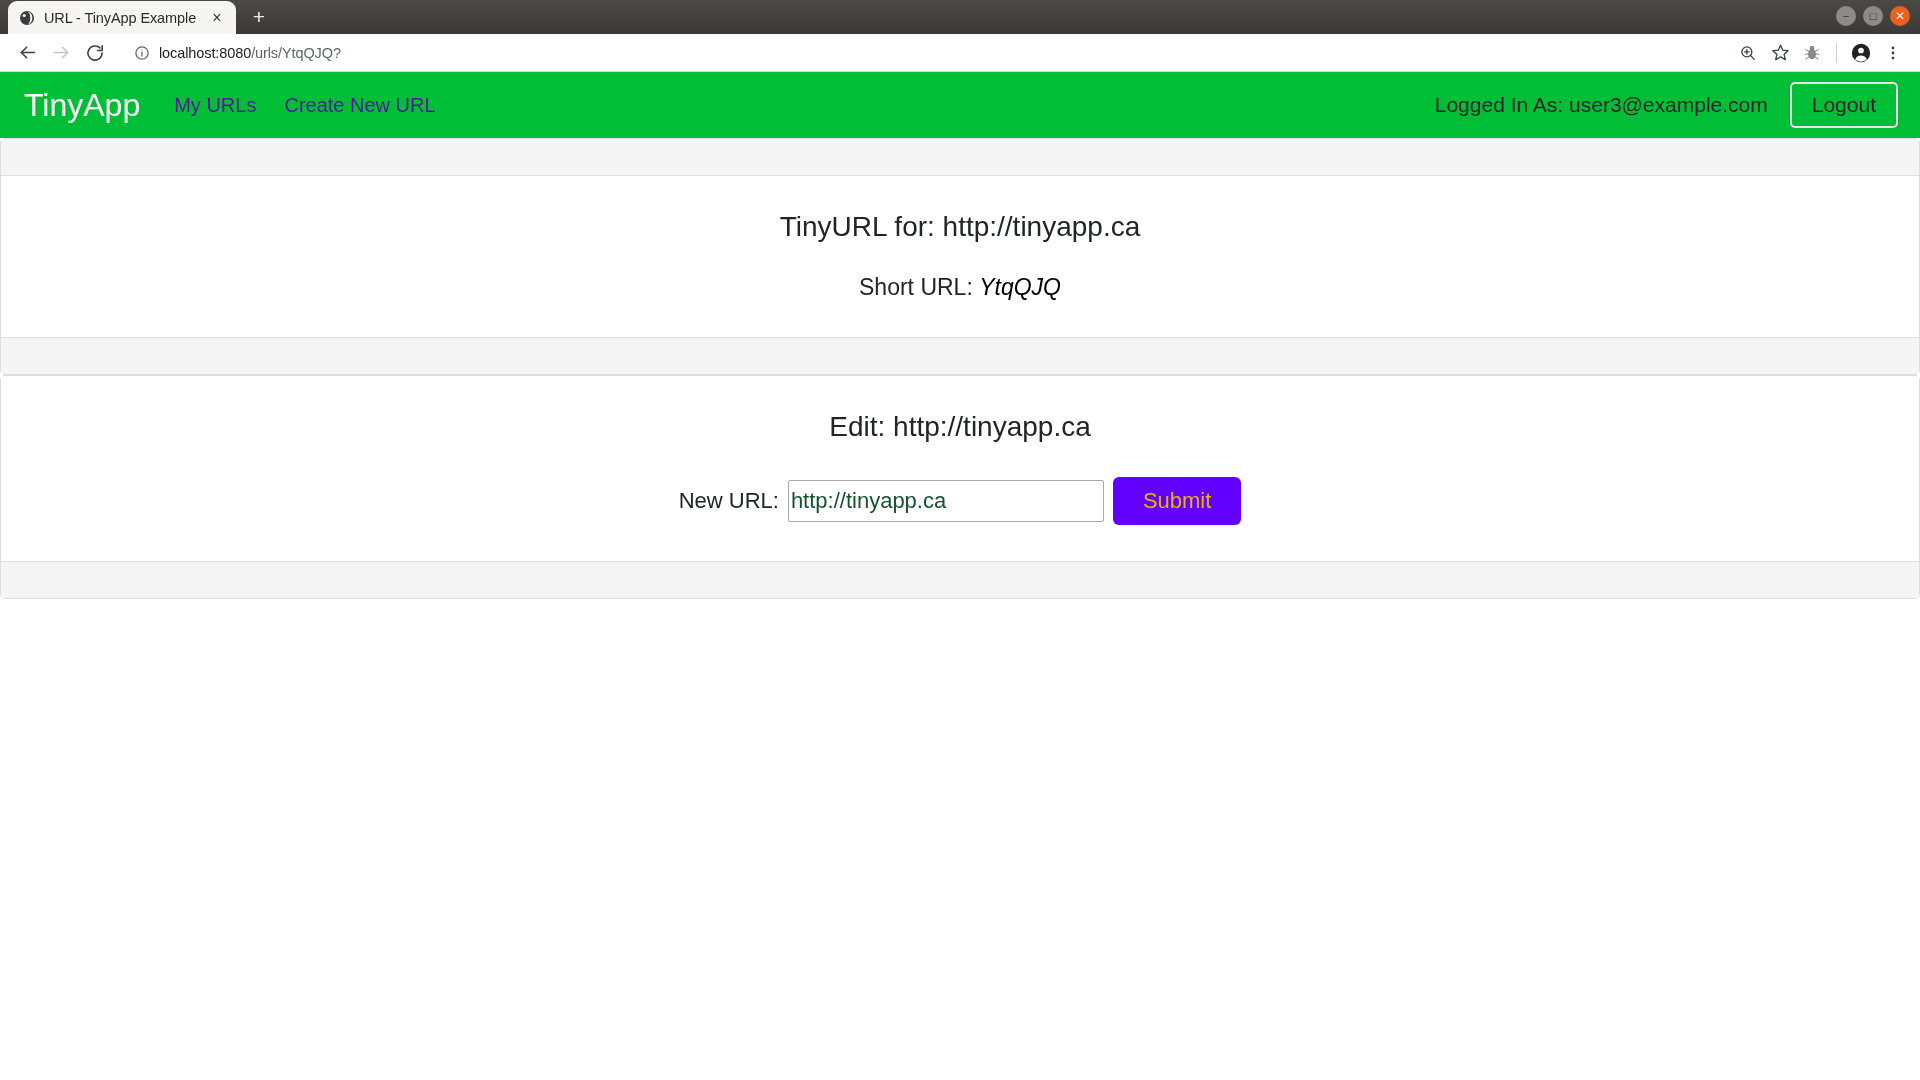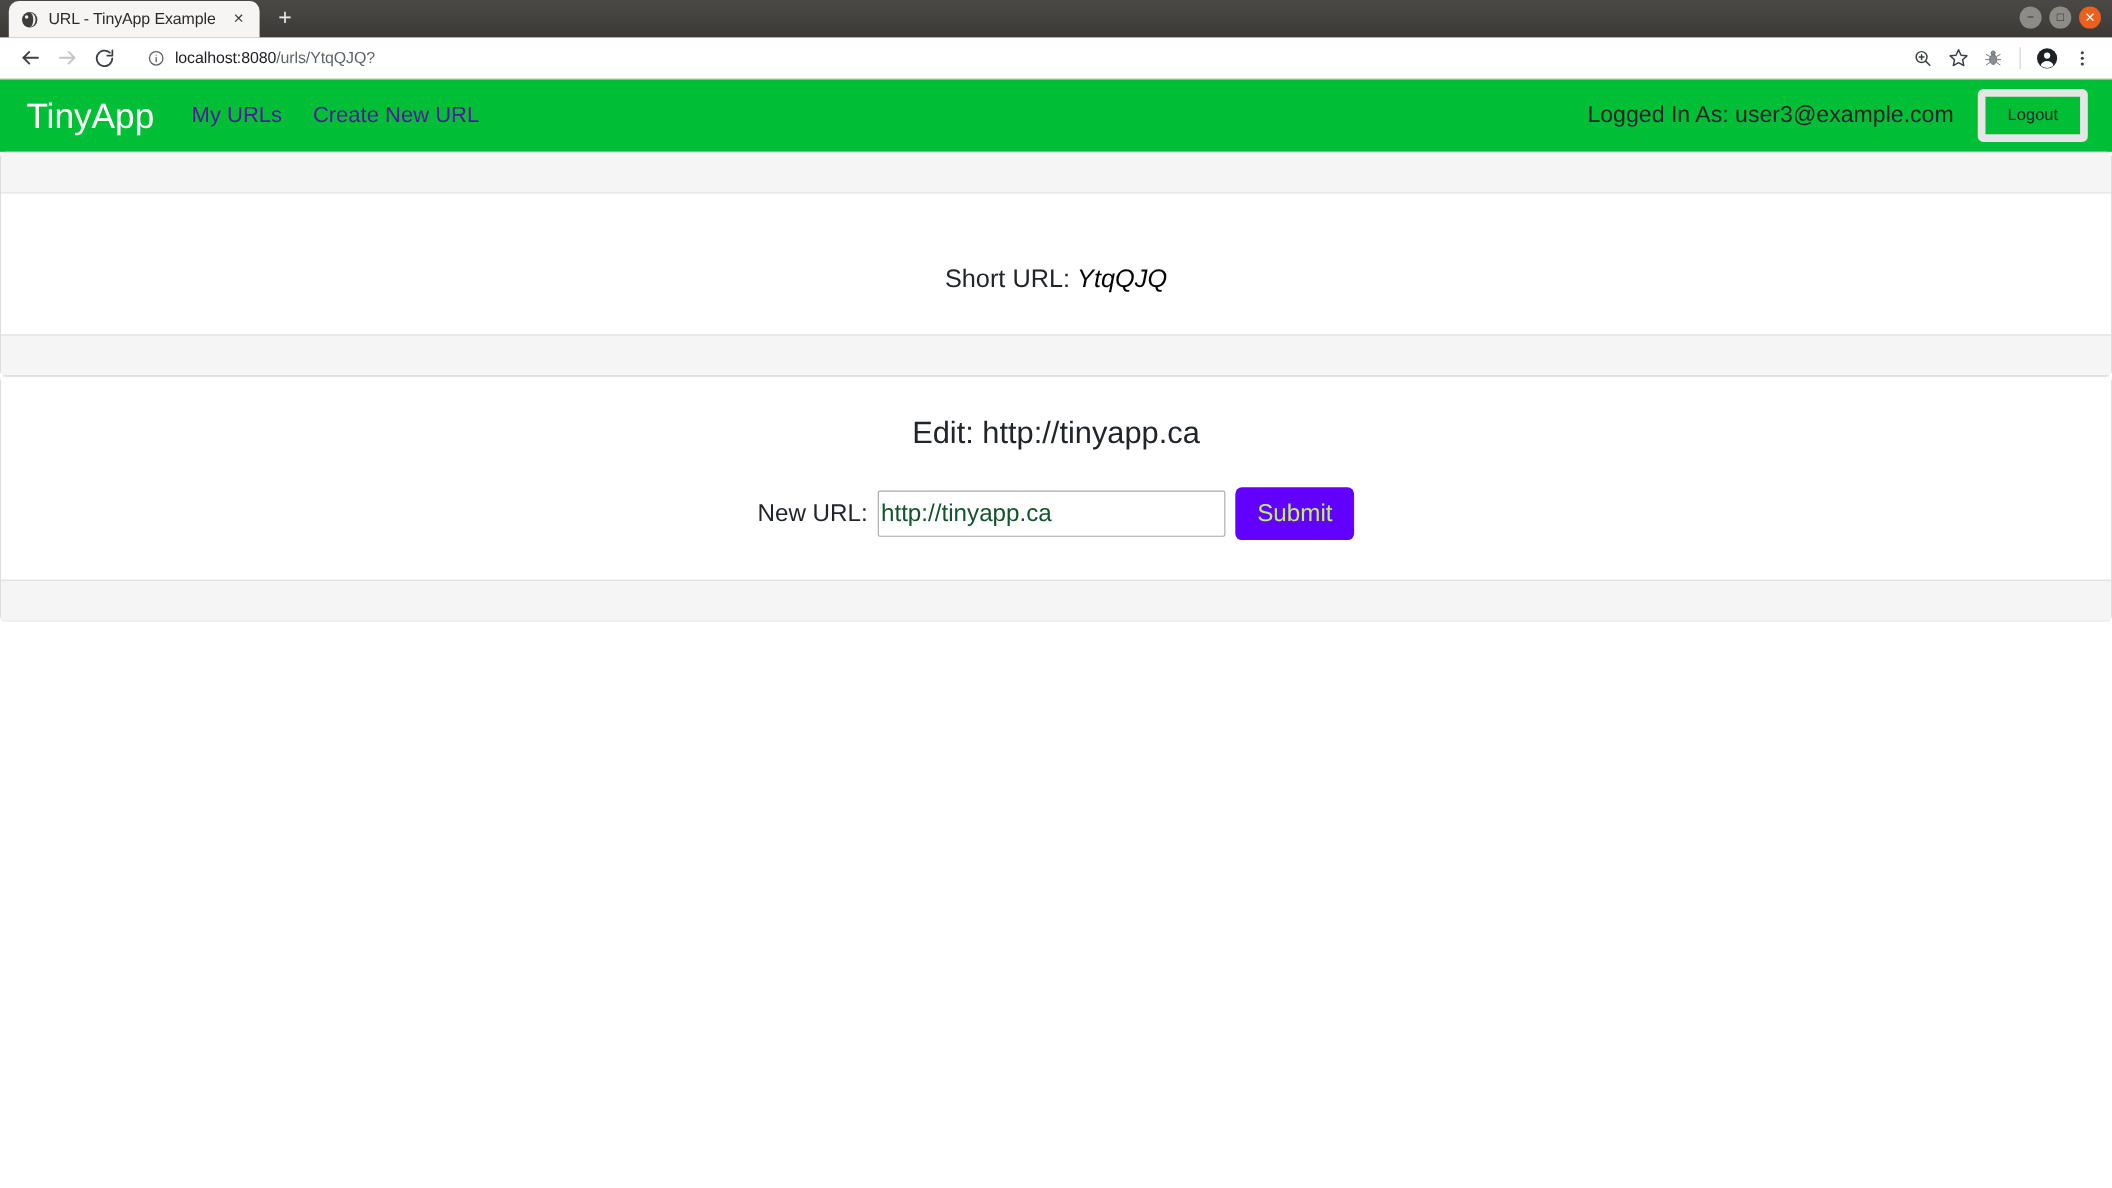--- a/index.html
+++ b/index.html
@@ -144,24 +144,24 @@
     display: flex;
     align-items: center;
     gap: 22px;
   }
   .logged-as {
     color: #212529;
     font-size: 21px;
     white-space: nowrap;
   }
   .logout-btn {
-    border: 7px solid #e5e5e5;
+    border: 2px solid #e5e5e5;
     background: transparent;
     color: #212529;
-    font-size: 15px;
+    font-size: 21px;
     border-radius: 5px;
     padding: 9px 20px;
     font-family: "Liberation Sans", sans-serif;
     line-height: 1.1;
   }
 
   .card {
     border: 1px solid #dddddd;
     border-radius: 5px;
     margin: 0 0 0 0;
@@ -219,26 +219,26 @@
     border-radius: 2px;
     font-size: 22px;
     font-family: "Liberation Sans", sans-serif;
     color: #14532d;
     padding: 0 2px;
     outline: none;
     background: #fff;
   }
   .submit-btn {
     background: #6200ff;
-    color: #bef264;
+    color: #eab308;
     border: none;
     border-radius: 6px;
     font-size: 22px;
     font-family: "Liberation Sans", sans-serif;
-    padding: 12px 20px;
+    padding: 12px 30px;
     margin-left: 9px;
     line-height: 1.1;
   }
 </style>
 </head>
 <body>
 
 <div class="browser">
 
   <div class="titlebar">
@@ -346,20 +346,21 @@
       </div>
       <div class="nav-right">
         <span class="logged-as">Logged In As: user3@example.com</span>
         <button class="logout-btn">Logout</button>
       </div>
     </div>
 
     <div class="card">
       <div class="card-strip"></div>
       <div class="card-body">
+        <h2 class="headline">TinyURL for: http://tinyapp.ca</h2>
         <p class="subline"><span>Short URL:</span>
           <a class="shortlink" href="#">YtqQJQ</a></p>
       </div>
       <div class="card-strip footer"></div>
     </div>
 
     <div class="card">
       <div class="card-body">
         <h2 class="headline">Edit: http://tinyapp.ca</h2>
         <div class="edit-form">

